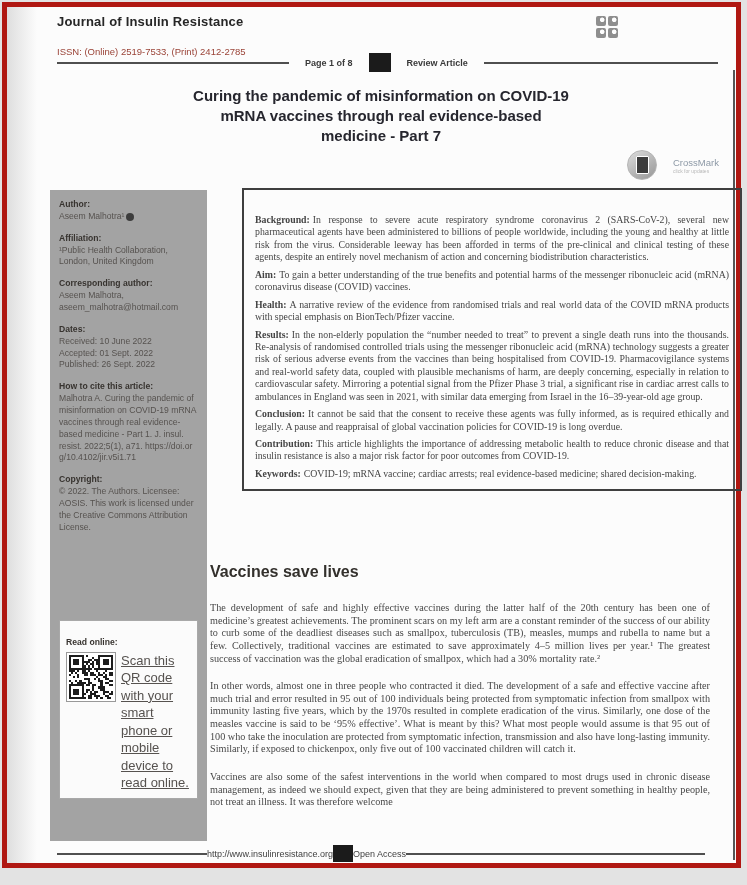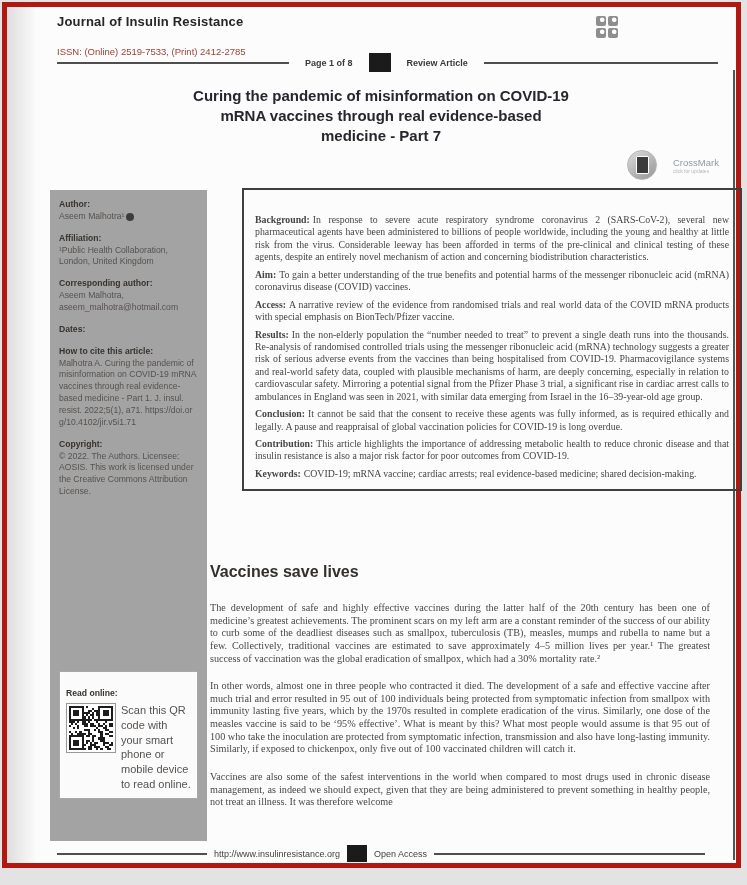--- a/index.html
+++ b/index.html
@@ -50,34 +50,34 @@
     box-sizing:border-box;padding:9px 9px 42px 9px;display:flex;flex-direction:column;
     font-size:8.6px;line-height:1.38;color:#56524f;}
   .sb-section{margin-bottom:10px;}
   .sb-heading{font-weight:bold;color:#37332f;}
   .email{word-break:break-all;}
   .doi-link{color:#56524f;text-decoration:none;word-break:break-all;}
   .read-online{margin-top:auto;background:#fbfbfb;border:1px solid #a8a8a8;padding:16px 6px 6px;}
   .ro-row{display:flex;gap:5px;margin-top:3px;align-items:flex-start;}
   .qr-box{width:50px;height:50px;flex:0 0 auto;background:#fff;border:1px solid #999;padding:2px;box-sizing:border-box;}
   .qr-box svg{width:100%;height:100%;display:block;}
-  .ro-text{font-size:11px;line-height:1.35;}
+  .ro-text{font-size:13px;line-height:1.35;text-decoration:underline;}
   
   .abstract-box{position:absolute;left:210px;top:188px;width:500px;box-sizing:border-box;
     border:2px solid #3f3f3f;padding:24px 11px 4px;
     font-family:"Liberation Serif",serif;font-size:9.8px;line-height:1.27;color:#454545;text-align:justify;margin-left:32px;}
   .abs-p{margin:0 0 5px;}
   .abs-label{margin-right:3px;}
   
   .section-heading{position:absolute;left:210px;top:563px;font-size:16px;font-weight:bold;color:#33302c;}
   .body-text{position:absolute;left:210px;top:587px;width:500px;
     font-family:"Liberation Serif",serif;font-size:10.2px;line-height:1.24;color:#474747;text-align:justify;}
   .body-text p{margin:15px 0 11px;}
   
-  .footer{position:absolute;left:57px;top:845px;width:648px;display:flex;align-items:center;gap:7px;
+  .footer{position:absolute;left:57px;top:845px;width:648px;display:flex;align-items:center;
     font-size:9px;color:#3f3f3f;}
   .foot-line{height:2px;background:#4f4f4f;}
   .foot-line.first{width:150px;}
   .foot-line.last{flex:1;}
   .footer .black-square{width:20px;height:17px;}
   .foot-url{text-decoration:none;color:#3f3f3f;white-space:nowrap;}
   .orcid-icon{display:inline-block;width:8px;height:8px;border-radius:50%;background:#3c3c3c;
     vertical-align:middle;margin-left:2px;}
 </style>
 </head>
@@ -135,20 +135,26 @@
     <div class="sb-heading">Affiliation:</div>
     <div>¹Public Health Collaboration, London, United Kingdom</div>
   </div>
   <div class="sb-section">
     <div class="sb-heading">Corresponding author:</div>
     <div>Aseem Malhotra,</div>
     <div class="email">aseem_malhotra@hotmail.com</div>
   </div>
   <div class="sb-section">
     <div class="sb-heading">Dates:</div>
+    <div>
+
+    <div>Received: 10 June 2022</div>
+        <div>Accepted: 01 Sept. 2022</div>
+        <div>Published: 26 Sept. 2022</div>
+      </div>
   </div>
   <div class="sb-section">
     <div class="sb-heading">How to cite this article:</div>
     <div><span>Malhotra A. Curing the pandemic of misinformation on COVID-19 mRNA vaccines through real evidence-based medicine - Part 1. J. insul. resist. 2022;5(1), a71.</span> <a href="#" class="doi-link">https://doi.org/10.4102/jir.v5i1.71</a></div>
   </div>
   <div class="sb-section">
     <div class="sb-heading">Copyright:</div>
     <div>© 2022. The Authors. Licensee: AOSIS. This work is licensed under the Creative Commons Attribution License.</div>
   </div>
   <div class="read-online">
@@ -392,21 +398,21 @@
     </div>
   </div>
 </div>
 
 <div class="abstract-box">
 
     <p class="abs-p"><b class="abs-label">Background:</b><span>In response to severe acute respiratory syndrome coronavirus 2 (SARS-CoV-2), several new pharmaceutical agents have been administered to billions of people worldwide, including the young and healthy at little risk from the virus. Considerable leeway has been afforded in terms of the pre-clinical and clinical testing of these agents, despite an entirely novel mechanism of action and concerning biodistribution characteristics.</span></p>
 
     <p class="abs-p"><b class="abs-label">Aim:</b><span>To gain a better understanding of the true benefits and potential harms of the messenger ribonucleic acid (mRNA) coronavirus disease (COVID) vaccines.</span></p>
 
-    <p class="abs-p"><b class="abs-label">Access:</b><span>A narrative review of the evidence from randomised trials and real world data of the COVID mRNA products with special emphasis on BionTech/Pfizer vaccine.</span></p>
+    <p class="abs-p"><b class="abs-label">Health:</b><span>A narrative review of the evidence from randomised trials and real world data of the COVID mRNA products with special emphasis on BionTech/Pfizer vaccine.</span></p>
 
     <p class="abs-p"><b class="abs-label">Results:</b><span>In the non-elderly population the “number needed to treat” to prevent a single death runs into the thousands. Re-analysis of randomised controlled trials using the messenger ribonucleic acid (mRNA) technology suggests a greater risk of serious adverse events from the vaccines than being hospitalised from COVID-19. Pharmacovigilance systems and real-world safety data, coupled with plausible mechanisms of harm, are deeply concerning, especially in relation to cardiovascular safety. Mirroring a potential signal from the Pfizer Phase 3 trial, a significant rise in cardiac arrest calls to ambulances in England was seen in 2021, with similar data emerging from Israel in the 16–39-year-old age group.</span></p>
 
     <p class="abs-p"><b class="abs-label">Conclusion:</b><span>It cannot be said that the consent to receive these agents was fully informed, as is required ethically and legally. A pause and reappraisal of global vaccination policies for COVID-19 is long overdue.</span></p>
 
     <p class="abs-p"><b class="abs-label">Contribution:</b><span>This article highlights the importance of addressing metabolic health to reduce chronic disease and that insulin resistance is also a major risk factor for poor outcomes from COVID-19.</span></p>
 
     <p class="abs-p"><b class="abs-label">Keywords:</b><span>COVID-19; mRNA vaccine; cardiac arrests; real evidence-based medicine; shared decision-making.</span></p>
   </div>
 

